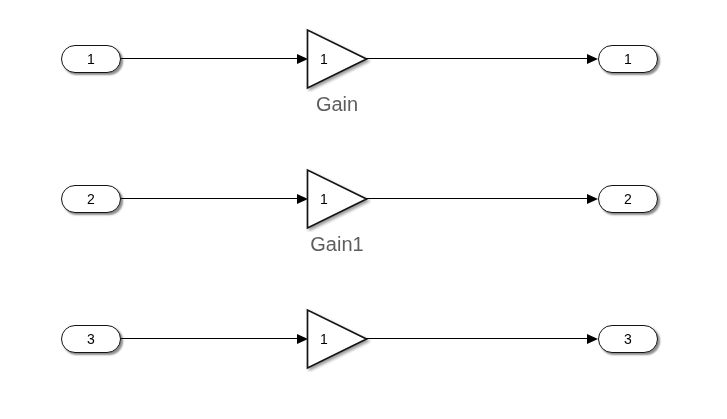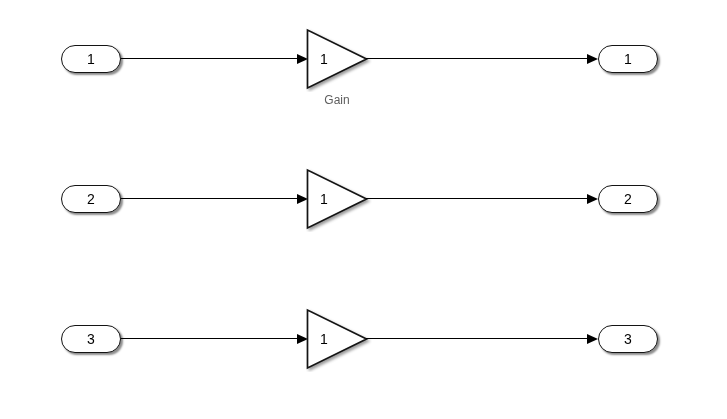--- a/index.html
+++ b/index.html
@@ -78,21 +78,21 @@
     font-family: "Liberation Sans", sans-serif;
     font-size: 14px;
     fill: #000000;
   }
   .block-label {
     position: absolute;
     left: 302px;
     width: 70px;
     top: calc(var(--cy) + 34px);
     text-align: center;
-    font-size: 12px;
+    font-size: 20px;
     color: #5e5e5e;
     white-space: nowrap;
   }
 </style>
 </head>
 <body>
 
 <div class="canvas">
 
   <div class="row" style="--cy:59px">
@@ -120,20 +120,21 @@
       <span>2</span>
     </div>
     <div class="wire wire-1"></div>
     <div class="arrowhead arrowhead-1"></div>
     <div class="gain">
       <svg width="66" height="64" viewBox="0 0 66 64">
         <polygon points="1.5,2 1.5,60 60.5,31"></polygon>
         <text x="18" y="31" text-anchor="middle" dominant-baseline="central">1</text>
       </svg>
     </div>
+    <div class="block-label">Gain1</div>
     <div class="wire wire-2"></div>
     <div class="arrowhead arrowhead-2"></div>
     <div class="port outport">
       <span>2</span>
     </div>
   </div>
 
   <div class="row" style="--cy:339px">
     <div class="port inport">
       <span>3</span>

